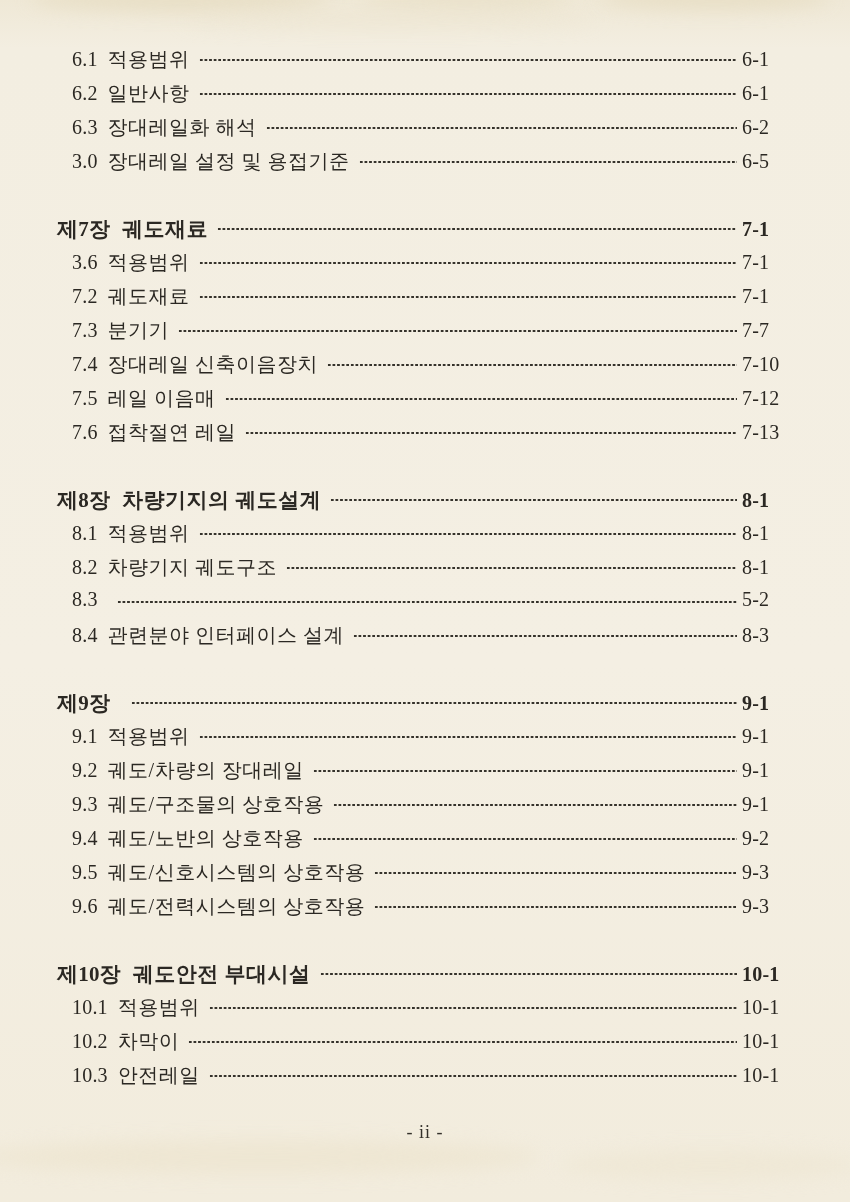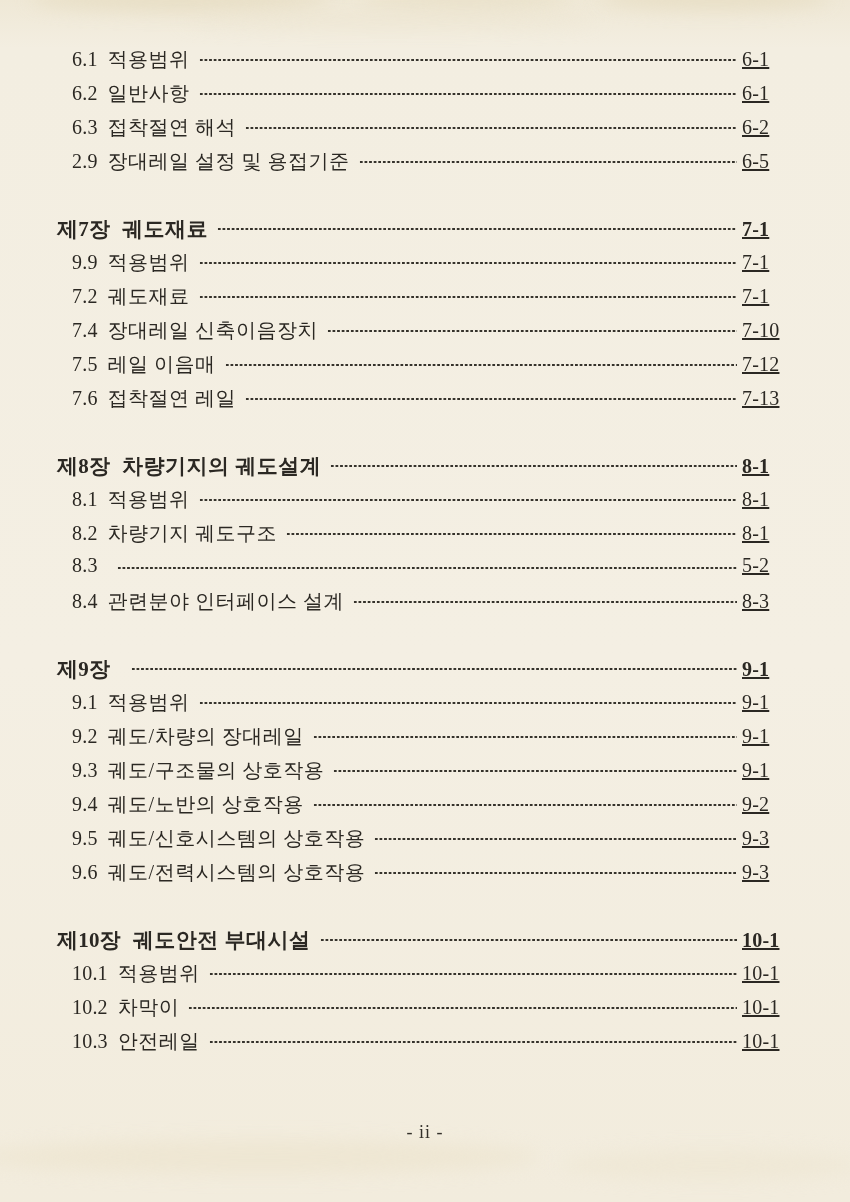--- a/index.html
+++ b/index.html
@@ -66,21 +66,20 @@
     transform: translateY(-3px);
     background-image: radial-gradient(circle, #35322b 1.05px, rgba(0,0,0,0) 1.35px);
     background-size: 4.6px 4px;
     background-position: left center;
     background-repeat: repeat-x;
   }
   .pagenum {
     min-width: 48px;
     text-align: left;
     font-size: 20px;
-    text-decoration: underline;
   }
   .chapter .pagenum { font-weight: bold; }
   .footer {
     position: absolute;
     left: 0;
     right: 0;
     top: 1122px;
     text-align: center;
     font-size: 18px;
     letter-spacing: 1px;
@@ -107,47 +106,53 @@
     <span class="pagenum">6-1</span>
   </div>
     <div class="row item">
     <span class="no">6.2</span>
     <span class="title">일반사항</span>
     <span class="leader"></span>
     <span class="pagenum">6-1</span>
   </div>
     <div class="row item">
     <span class="no">6.3</span>
-    <span class="title">접착절연 해석</span>
+    <span class="title">장대레일화 해석</span>
     <span class="leader"></span>
     <span class="pagenum">6-2</span>
   </div>
     <div class="row item">
-    <span class="no">2.9</span>
+    <span class="no">3.0</span>
     <span class="title">장대레일 설정 및 용접기준</span>
     <span class="leader"></span>
     <span class="pagenum">6-5</span>
   </div>
     <div class="row chapter">
     <span class="no">제7장</span>
     <span class="title">궤도재료</span>
     <span class="leader"></span>
     <span class="pagenum">7-1</span>
   </div>
     <div class="row item">
-    <span class="no">9.9</span>
+    <span class="no">3.6</span>
     <span class="title">적용범위</span>
     <span class="leader"></span>
     <span class="pagenum">7-1</span>
   </div>
     <div class="row item">
     <span class="no">7.2</span>
     <span class="title">궤도재료</span>
     <span class="leader"></span>
     <span class="pagenum">7-1</span>
+  </div>
+    <div class="row item">
+    <span class="no">7.3</span>
+    <span class="title">분기기</span>
+    <span class="leader"></span>
+    <span class="pagenum">7-7</span>
   </div>
     <div class="row item">
     <span class="no">7.4</span>
     <span class="title">장대레일 신축이음장치</span>
     <span class="leader"></span>
     <span class="pagenum">7-10</span>
   </div>
     <div class="row item">
     <span class="no">7.5</span>
     <span class="title">레일 이음매</span>

